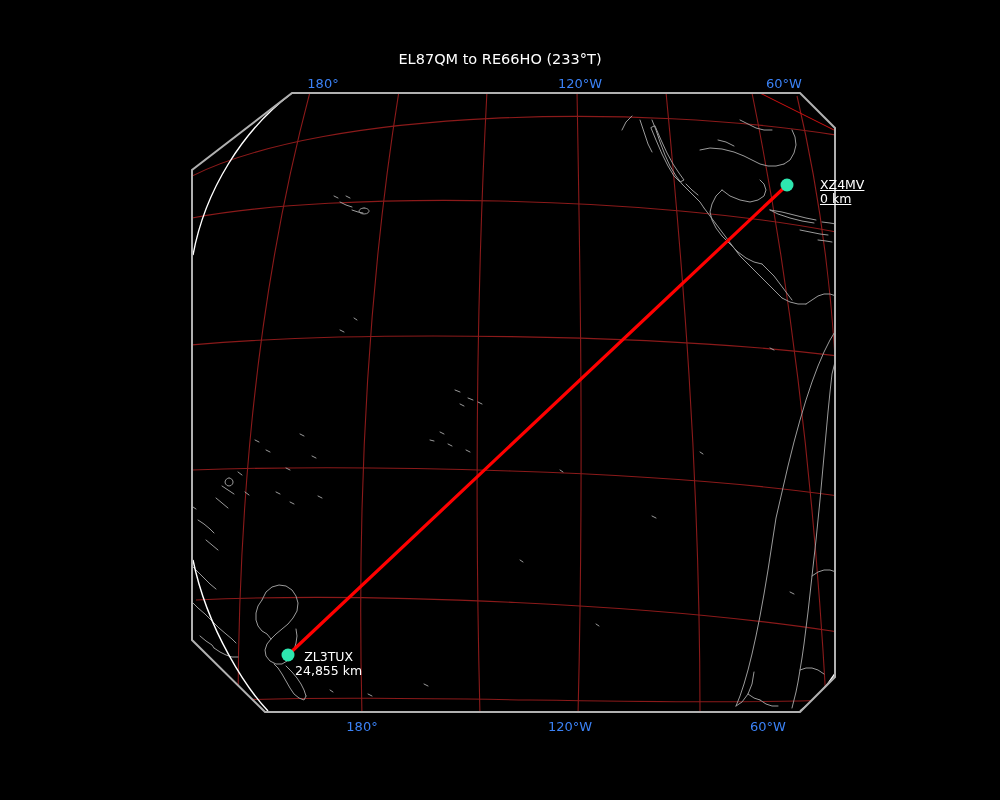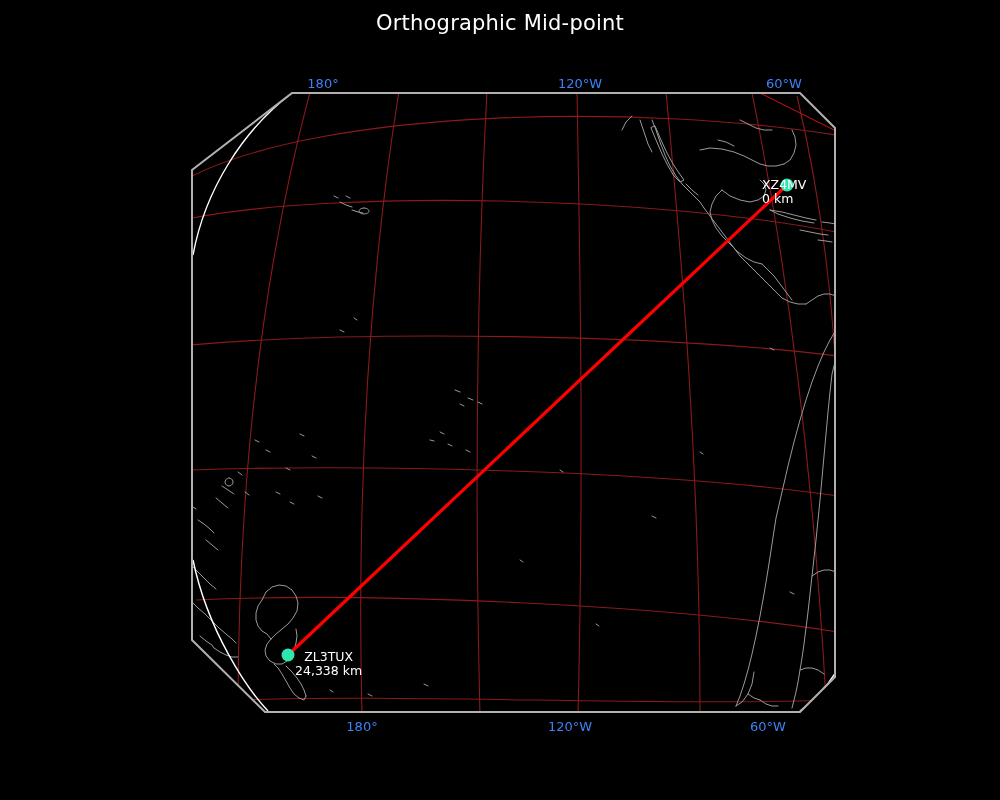--- a/index.html
+++ b/index.html
@@ -61,21 +61,21 @@
     color: #ffffff;
     white-space: nowrap;
     line-height: 13.5px;
   }
 </style>
 </head>
 <body>
 
 <div id="figure">
 
-  <div id="title">Orthographic Mid-point</div>
+  <div id="subtitle">EL87QM to RE66HO (233°T)</div>
 
   <div class="lon-label" style="left:323px; top:76px;">180°</div>
   <div class="lon-label" style="left:580px; top:76px;">120°W</div>
   <div class="lon-label" style="left:784px; top:76px;">60°W</div>
 
   <div class="lon-label" style="left:362px; top:719px;">180°</div>
   <div class="lon-label" style="left:570px; top:719px;">120°W</div>
   <div class="lon-label" style="left:768px; top:719px;">60°W</div>
 
   <svg id="mapsvg" width="1000" height="800" viewBox="0 0 1000 800">
@@ -241,23 +241,23 @@
       </g>
 
     </g>
 
     <polygon points="292,93 800,93 835,128 835,677 800,712 265,712 192,640 192,170" fill="none" stroke="#b0b0b0" stroke-width="2"></polygon>
 
     <circle cx="787" cy="185" r="6.5" fill="#2ee6af"></circle>
     <circle cx="288" cy="655" r="6.5" fill="#2ee6af"></circle>
   </svg>
 
-  <div class="mk-label" style="left:762px; top:178px;">
+  <div class="mk-label" style="left:820px; top:178px;text-decoration:underline;">
     <div>XZ4MV</div>
     <div>0 km</div>
   </div>
 
   <div class="mk-label" style="left:295px; top:650px;text-align:center;">
     <div>ZL3TUX</div>
-    <div>24,338 km</div>
+    <div>24,855 km</div>
   </div>
 
 </div>
 
 </body></html>

